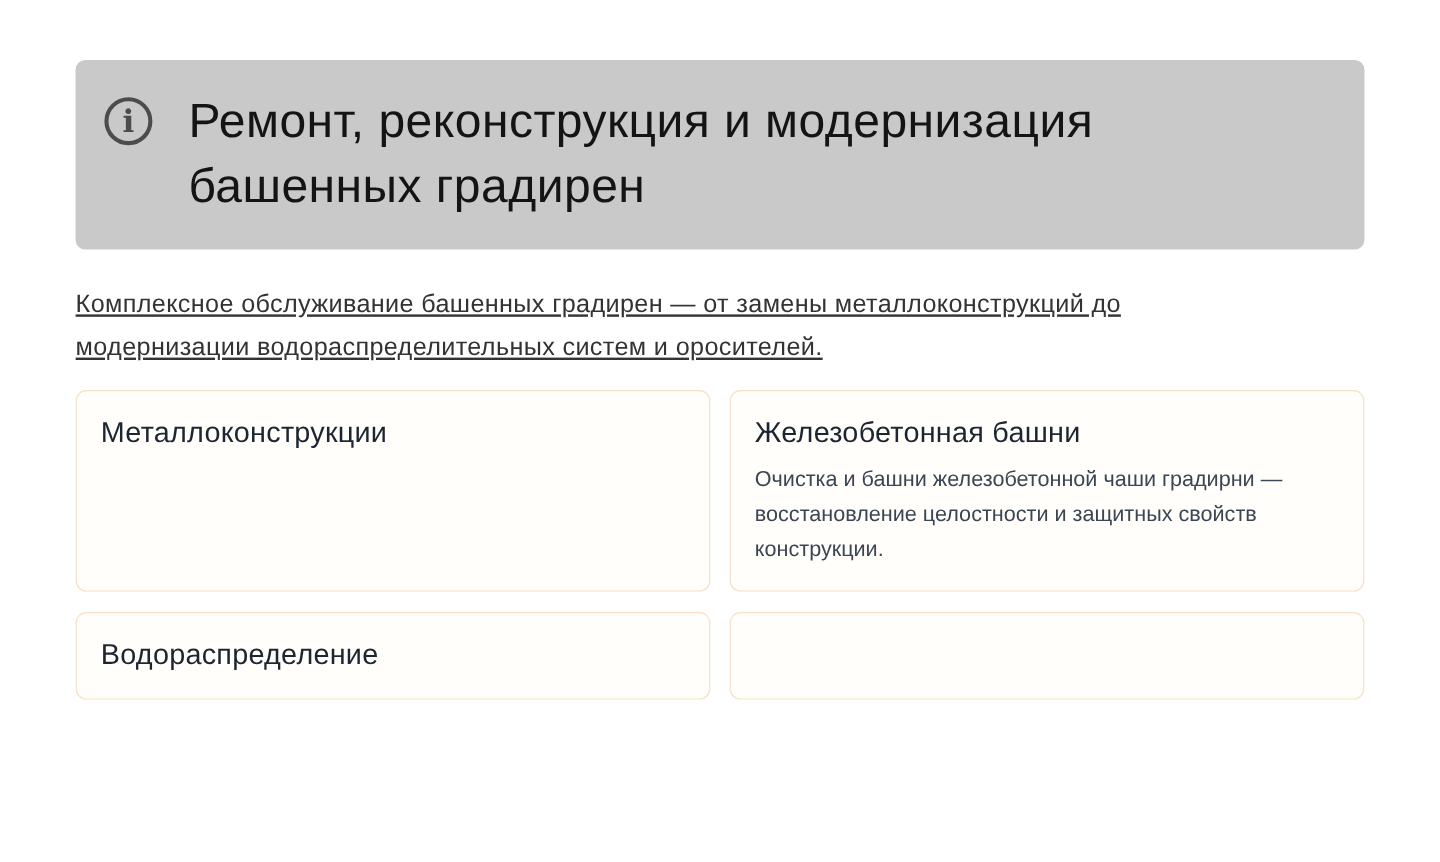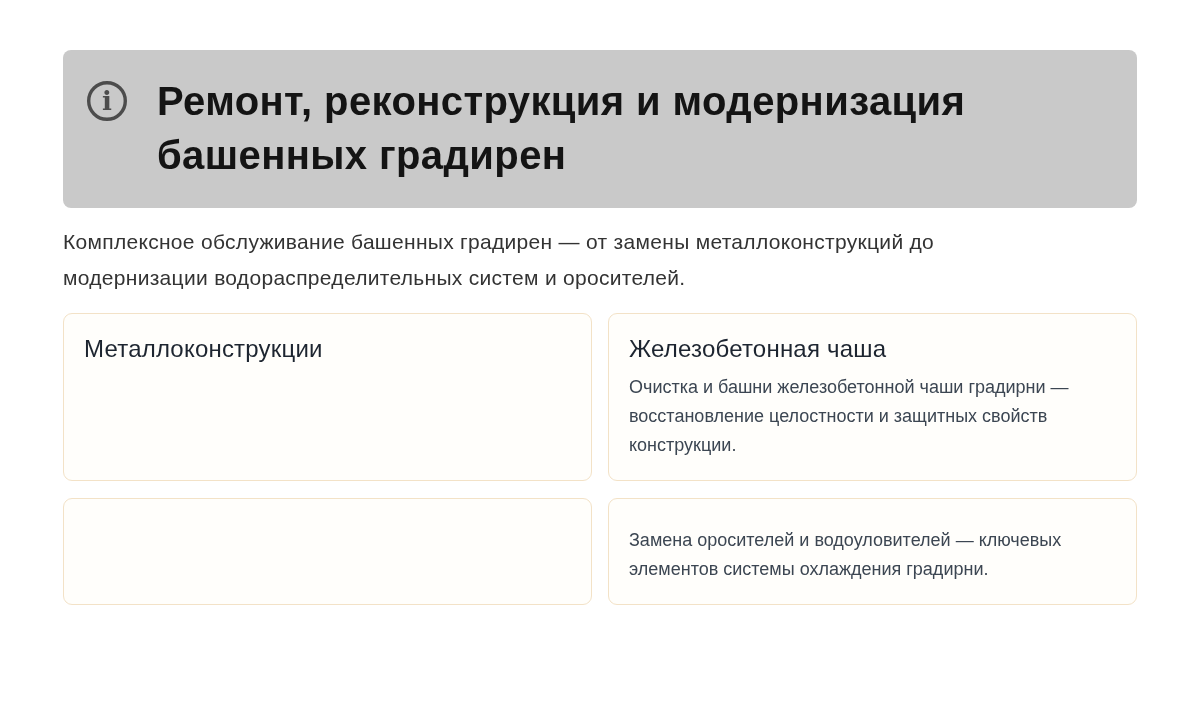--- a/index.html
+++ b/index.html
@@ -39,30 +39,31 @@
     margin-top: 5px;
     width: 44px;
     height: 44px;
   }
   .banner-title {
     font-size: 40px;
     line-height: 54px;
     letter-spacing: 0.4px;
     color: var(--heading_text);
     white-space: pre-line;
-    font-weight: 700;
+    font-weight: 400;
   }
   
   .intro {
-    margin-top: 16px;
+    margin-top: 28px;
     font-size: 21px;
     line-height: 36px;
     letter-spacing: 0.3px;
     color: var(--intro_text);
     white-space: pre-line;
+    text-decoration: underline;
   }
   
   .grid {
     margin-top: 17px;
     display: grid;
     grid-template-columns: 1fr 1fr;
     column-gap: 16px;
     row-gap: 17px;
   }
   .card {
@@ -105,28 +106,27 @@
   <p class="intro">Комплексное обслуживание башенных градирен — от замены металлоконструкций до
 модернизации водораспределительных систем и оросителей.</p>
 
   <div class="grid">
 
     <div class="card">
       <h2 class="card-title">Металлоконструкции</h2>
     </div>
 
     <div class="card">
-      <h2 class="card-title">Железобетонная чаша</h2>
+      <h2 class="card-title">Железобетонная башни</h2>
       <p class="card-body">Очистка и башни железобетонной чаши градирни —
 восстановление целостности и защитных свойств
 конструкции.</p>
     </div>
 
     <div class="card">
+      <h2 class="card-title">Водораспределение</h2>
     </div>
 
     <div class="card">
-      <p class="card-body">Замена оросителей и водоуловителей — ключевых
-элементов системы охлаждения градирни.</p>
     </div>
 
   </div>
 </div>
 
 </body></html>

